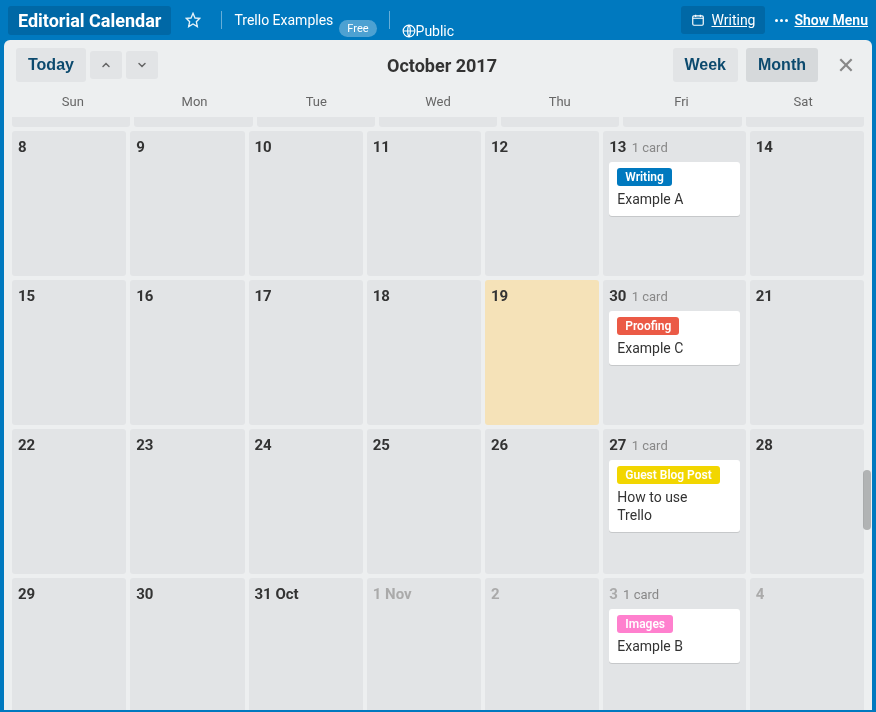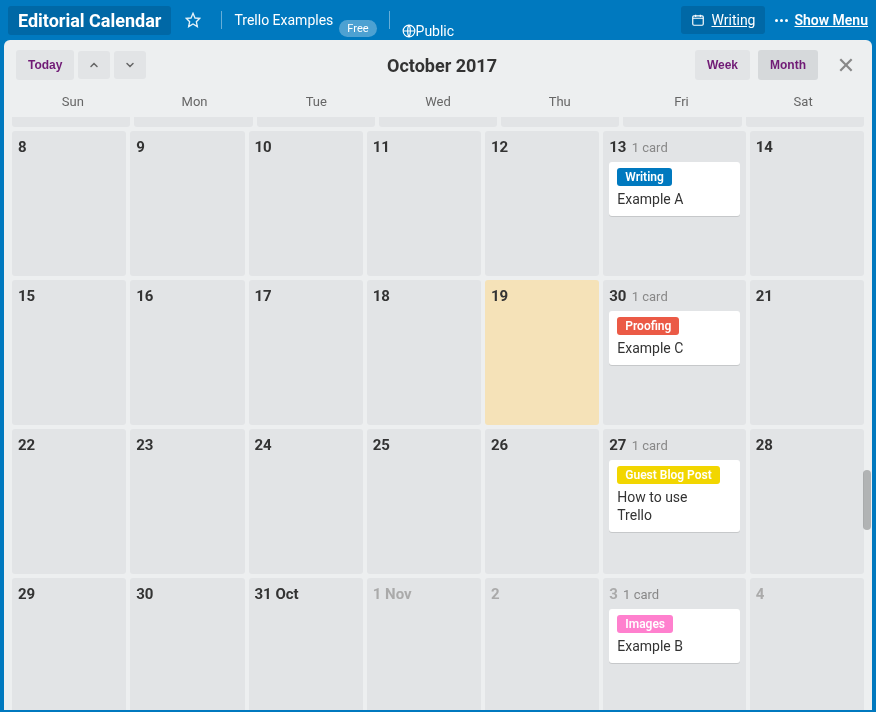--- a/index.html
+++ b/index.html
@@ -88,23 +88,23 @@
   display: flex;
   align-items: center;
   padding: 0 12px;
   position: relative;
 }
 .btn {
   background: #e2e4e6;
   border: none;
   border-radius: 3px;
   padding: 8px 12px;
-  font-size: 12px;
+  font-size: 16px;
   font-weight: 600;
-  color: #701a75;
+  color: #0c4a6e;
   cursor: pointer;
 }
 .btn.icononly { padding: 8px 10px; }
 .btn + .btn { margin-left: 4px; }
 .chev { width: 12px; height: 12px; display: block; }
 .cal-title {
   position: absolute; left: 8px; right: 0;
   text-align: center;
   font-size: 18px; font-weight: 700; color: #333;
   pointer-events: none;

